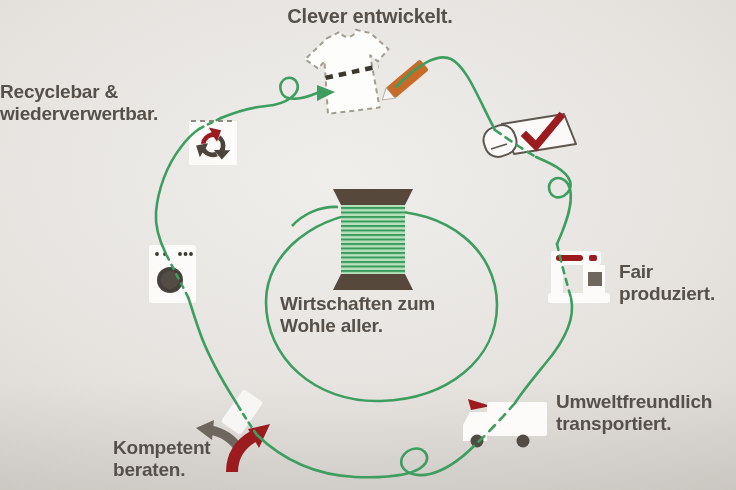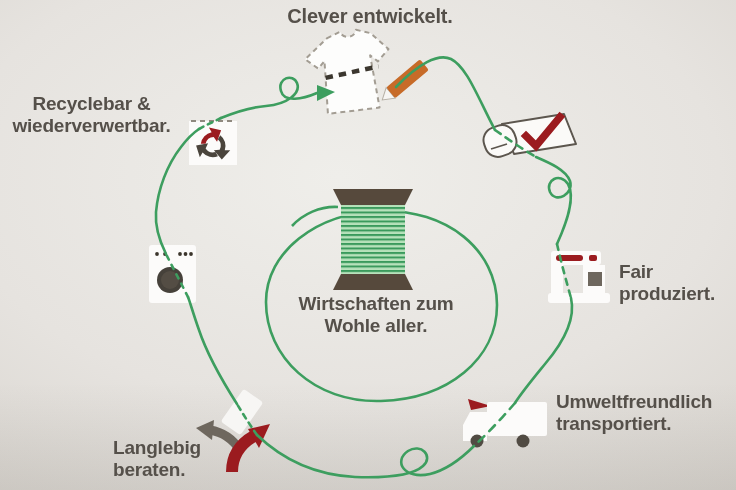--- a/index.html
+++ b/index.html
@@ -97,29 +97,29 @@
 
   <svg class="svgabs" style="left:196px;top:386px" width="84" height="90" viewBox="0 0 84 90">
     <rect x="34" y="6" width="24" height="40" rx="3" fill="#f7f6f4" transform="rotate(35 46 26)"></rect>
     <path d="M 44,64 C 36,52 26,46 14,44" fill="none" stroke="#6e675e" stroke-width="9"></path>
     <polygon points="18,34 0,42 16,54" fill="#6e675e"></polygon>
     <path d="M 36,86 C 36,70 44,58 58,50" fill="none" stroke="#9b1b1f" stroke-width="12"></path>
     <polygon points="74,38 52,43 63,62" fill="#9b1b1f"></polygon>
   </svg>
 
   <div class="lbl" style="left:240px;top:5px;width:260px;text-align:center;font-size:20px">Clever entwickelt.</div>
-  <div class="lbl" style="left:0px;top:93px;width:183px;text-align:center">Recyclebar &amp;
+  <div class="lbl" style="left:0px;top:81px;width:183px;text-align:left">Recyclebar &amp;
 wiederverwertbar.</div>
   <div class="lbl" style="left:556px;top:391px;width:180px">Umweltfreundlich
 transportiert.</div>
   <div class="lbl" style="left:619px;top:261px;width:115px">Fair
 produziert.</div>
-  <div class="lbl" style="left:113px;top:437px;width:150px">Langlebig
+  <div class="lbl" style="left:113px;top:437px;width:150px">Kompetent
 beraten.</div>
-  <div class="lbl" style="left:280px;top:293px;width:192px;text-align:center">Wirtschaften zum
+  <div class="lbl" style="left:280px;top:293px;width:192px;">Wirtschaften zum
 Wohle aller.</div>
 
   <svg class="svgabs" style="left:0;top:0" width="736" height="490" viewBox="0 0 736 490" fill="none" stroke="#3d9e5f" stroke-width="2.6" stroke-linecap="round">
     <path d="M 396,87 C 418,64 438,53 451,59 C 467,67 478,98 495,130"></path>
     <path d="M 495,130 C 508,139 522,149 536,157" stroke-dasharray="7 6"></path>
     <path d="M 536,157 C 550,163 566,170 570,181 C 574,194 556,204 550,192 C 545,180 560,172 568,184 C 576,198 566,224 557,244"></path>
     <path d="M 557,244 C 561,262 566,280 571,298" stroke-dasharray="6 6"></path>
     <path d="M 571,298 C 576,320 562,344 545,364 C 532,380 522,392 515,403"></path>
     <path d="M 515,403 C 502,418 488,433 474,446" stroke-dasharray="8 7"></path>
     <path d="M 474,446 C 460,460 446,470 430,474 C 404,480 393,461 408,451 C 421,443 434,456 423,466 C 412,476 384,478 355,477 C 316,475 283,460 257,435"></path>

